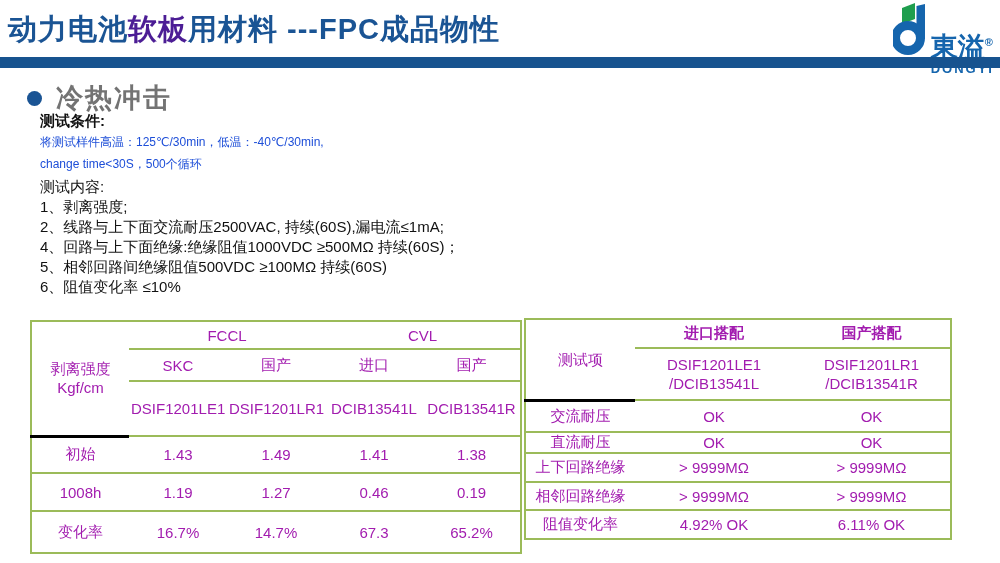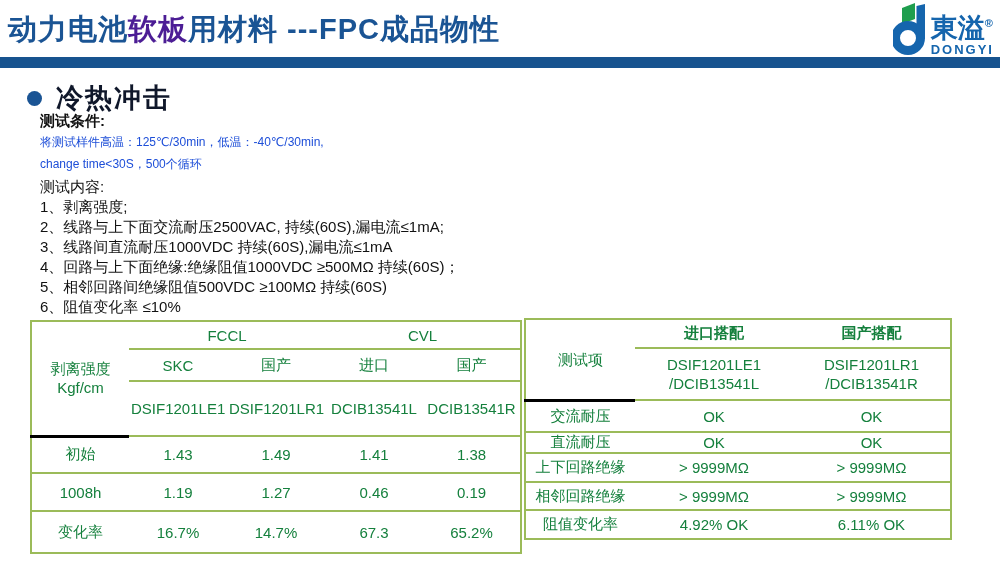--- a/index.html
+++ b/index.html
@@ -22,41 +22,41 @@
   .header-bar {
     position: absolute; left: 0; top: 57px;
     width: 1000px; height: 11px;
     background: #17538f;
   }
   .logo {
     position: absolute; right: 6px; top: 1px;
     display: flex; align-items: flex-start;
   }
   .logo-mark { width: 36px; height: 56px; }
-  .logo-text { margin-left: 2px; color: #1565ad; }
+  .logo-text { margin-left: 2px; color: #1565ad; margin-top: 19px; }
   .logo-cn {
     font-size: 27px; font-weight: bold; line-height: 30px;
     margin-top: 7px; white-space: nowrap;
   }
   .logo-reg { font-size: 11px; vertical-align: super; font-weight: bold; }
   .logo-en {
     font-size: 13px; font-weight: bold; letter-spacing: 2px;
     line-height: 14px;
   }
   
   .section-row {
     position: absolute; left: 27px; top: 80px;
     display: flex; align-items: center;
   }
   .bullet {
     width: 15px; height: 15px; border-radius: 50%;
     background: #1a5494; margin-right: 14px;
   }
   .section-heading {
-    font-size: 27px; font-weight: bold; color: #0f172a;
+    font-size: 27px; font-weight: bold; color: #737373;
     letter-spacing: 2px;
   }
   
   .cond-label {
     position: absolute; left: 40px; top: 112px;
     font-size: 15px; font-weight: bold; color: #111;
   }
   .cond-lines {
     position: absolute; left: 40px; top: 131px;
     font-size: 12px; color: #1d4ed8; line-height: 22px;
@@ -71,21 +71,21 @@
   }
   
   table.tbl {
     position: absolute;
     border-collapse: collapse;
     table-layout: fixed;
     border: 2px solid #9bbb59;
   }
   table.tbl td {
     text-align: center; vertical-align: middle;
-    font-size: 15px; color: #15803d;
+    font-size: 15px; color: #a21caf;
     padding: 0 2px;
     overflow: hidden; white-space: nowrap;
   }
   td.gb { border-bottom: 2px solid #9bbb59; }
   td.bb { border-bottom: 3px solid #000000; }
   .peel-tbl { left: 30px; top: 320px; width: 490px; }
   .res-tbl  { left: 524px; top: 318px; width: 426px; }
   .rowhead { font-size: 16px; line-height: 19px; }
   .grouphead { font-size: 16px; }
   .colhead { font-size: 16px; }
@@ -124,21 +124,20 @@
   <div class="cond-label">测试条件:</div>
   <div class="cond-lines">
     <div>将测试样件高温：125℃/30min，低温：-40℃/30min,</div>
     <div>change time&lt;30S，500个循环</div>
   </div>
 
   <div class="content-label">测试内容:</div>
   <div class="content-list">
     <div>1、剥离强度;</div>
     <div>2、线路与上下面交流耐压2500VAC, 持续(60S),漏电流≤1mA;</div>
-    <div>3、线路间直流耐压1000VDC 持续(60S),漏电流≤1mA</div>
     <div>4、回路与上下面绝缘:绝缘阻值1000VDC  ≥500MΩ 持续(60S)；</div>
     <div>5、相邻回路间绝缘阻值500VDC ≥100MΩ 持续(60S)</div>
     <div>6、阻值变化率 ≤10%</div>
   </div>
 
   <table class="tbl peel-tbl">
     <colgroup>
         <col style="width:98px">
         <col style="width:98px">
         <col style="width:98px">

